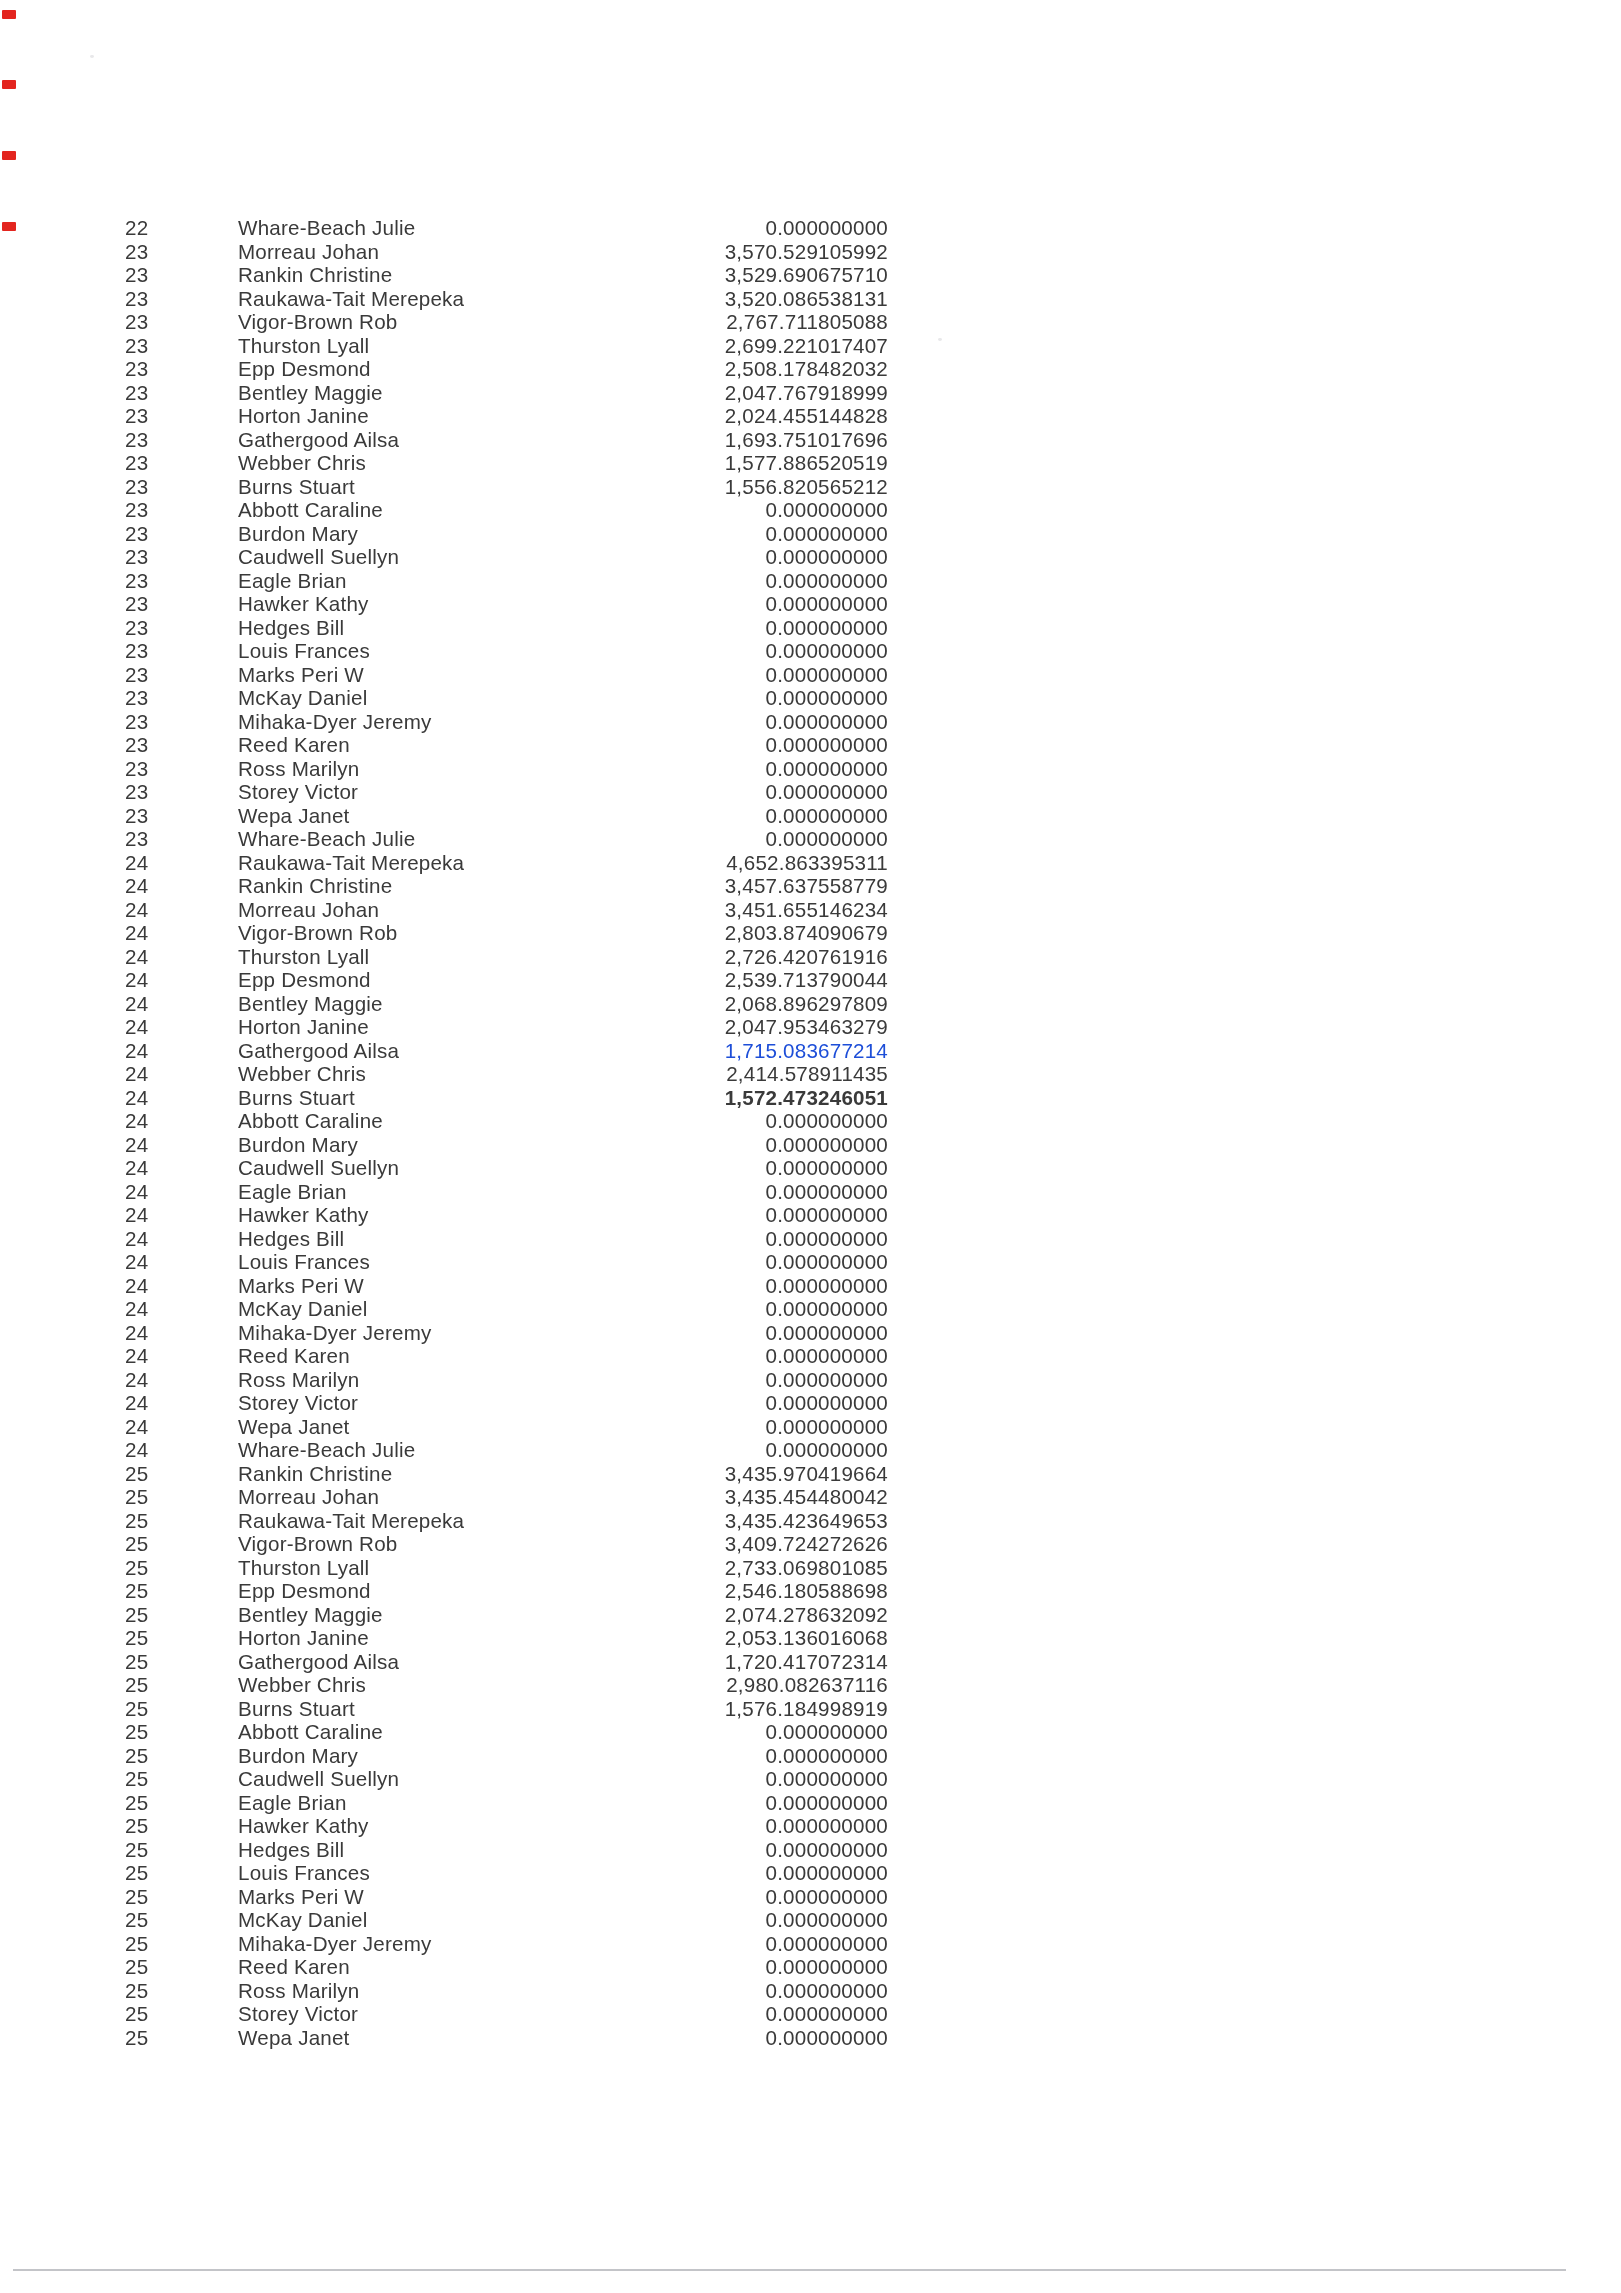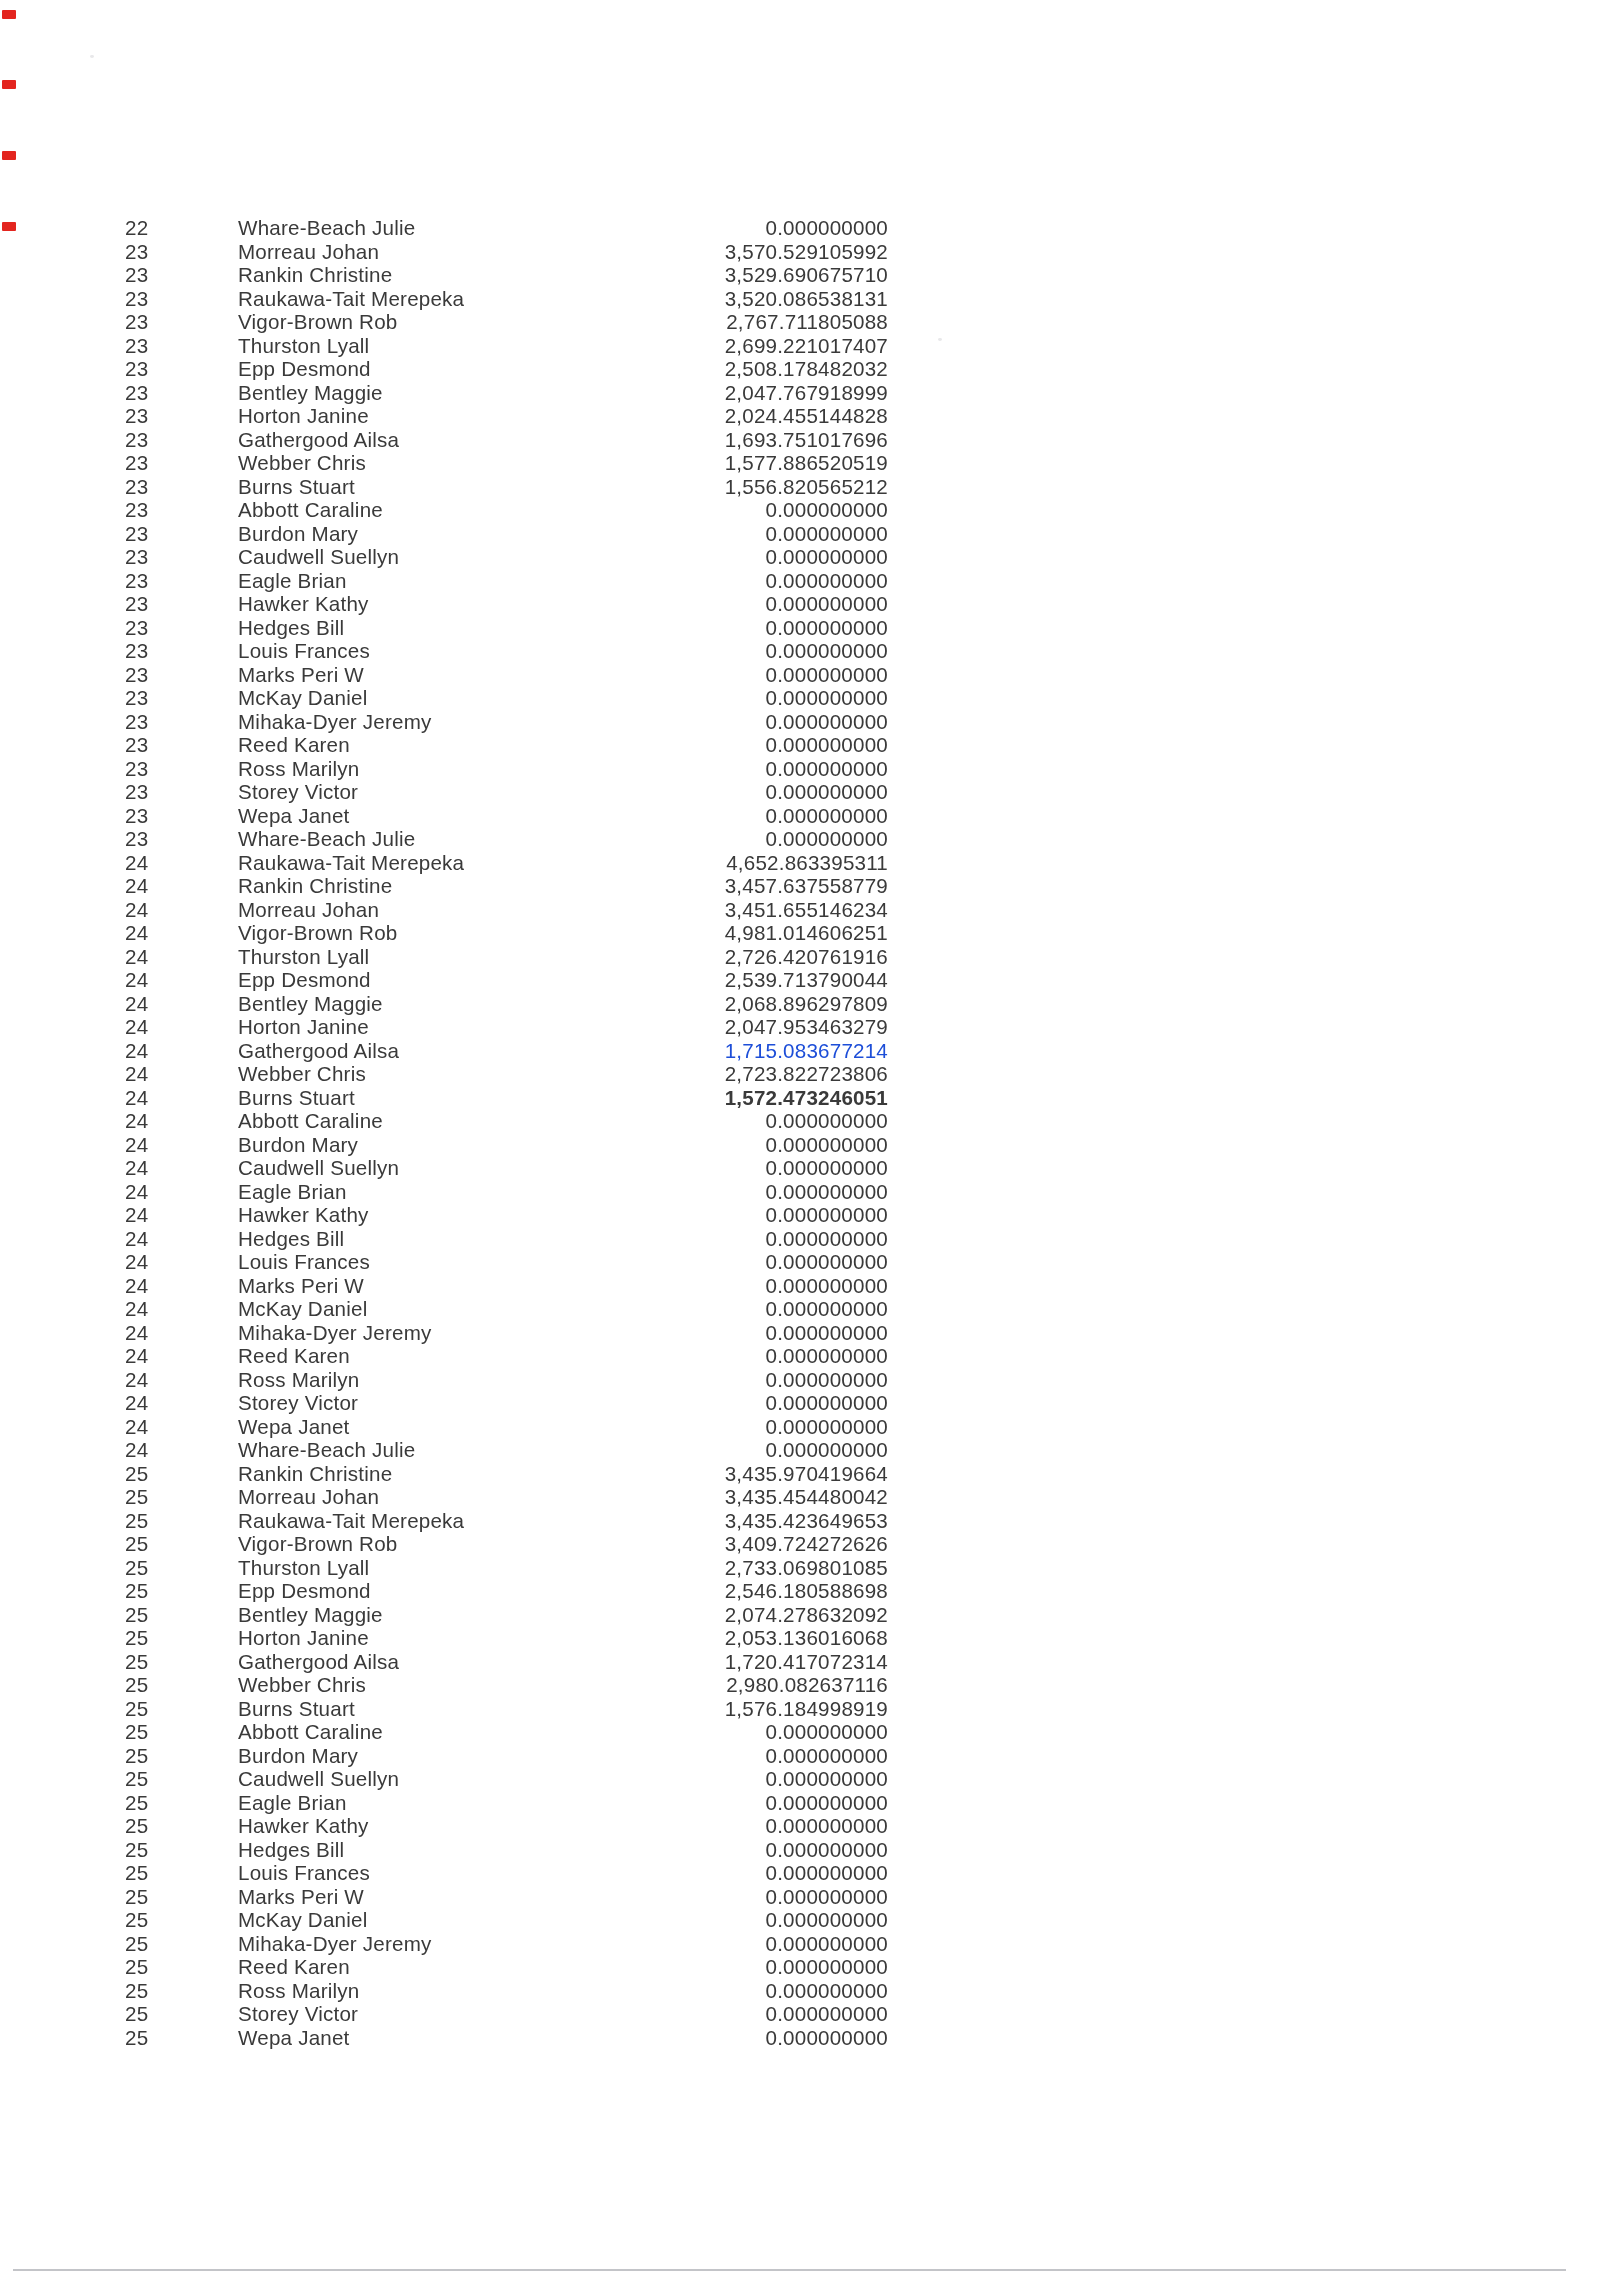--- a/index.html
+++ b/index.html
@@ -224,21 +224,21 @@
         <span class="cell value" style="color: rgb(58, 58, 58);">3,457.637558779</span>
       </div>
       <div class="row">
         <span class="cell round" style="color: rgb(58, 58, 58);">24</span>
         <span class="cell name" style="color: rgb(58, 58, 58);">Morreau Johan</span>
         <span class="cell value" style="color: rgb(58, 58, 58);">3,451.655146234</span>
       </div>
       <div class="row">
         <span class="cell round" style="color: rgb(58, 58, 58);">24</span>
         <span class="cell name" style="color: rgb(58, 58, 58);">Vigor-Brown Rob</span>
-        <span class="cell value" style="color: rgb(58, 58, 58);">4,981.014606251</span>
+        <span class="cell value" style="color: rgb(58, 58, 58);">2,803.874090679</span>
       </div>
       <div class="row">
         <span class="cell round" style="color: rgb(58, 58, 58);">24</span>
         <span class="cell name" style="color: rgb(58, 58, 58);">Thurston Lyall</span>
         <span class="cell value" style="color: rgb(58, 58, 58);">2,726.420761916</span>
       </div>
       <div class="row">
         <span class="cell round" style="color: rgb(58, 58, 58);">24</span>
         <span class="cell name" style="color: rgb(58, 58, 58);">Epp Desmond</span>
         <span class="cell value" style="color: rgb(58, 58, 58);">2,539.713790044</span>
@@ -254,21 +254,21 @@
         <span class="cell value" style="color: rgb(58, 58, 58);">2,047.953463279</span>
       </div>
       <div class="row">
         <span class="cell round" style="color: rgb(58, 58, 58);">24</span>
         <span class="cell name" style="color: rgb(58, 58, 58);">Gathergood Ailsa</span>
         <span class="cell value" style="color: #1d4ed8;">1,715.083677214</span>
       </div>
       <div class="row">
         <span class="cell round" style="color: rgb(58, 58, 58);">24</span>
         <span class="cell name" style="color: rgb(58, 58, 58);">Webber Chris</span>
-        <span class="cell value" style="color: rgb(58, 58, 58);">2,723.822723806</span>
+        <span class="cell value" style="color: rgb(58, 58, 58);">2,414.578911435</span>
       </div>
       <div class="row">
         <span class="cell round" style="color: rgb(58, 58, 58);">24</span>
         <span class="cell name" style="color: rgb(58, 58, 58);">Burns Stuart</span>
         <span class="cell value" style="color: rgb(58, 58, 58); font-weight: bold;">1,572.473246051</span>
       </div>
       <div class="row">
         <span class="cell round" style="color: rgb(58, 58, 58);">24</span>
         <span class="cell name" style="color: rgb(58, 58, 58);">Abbott Caraline</span>
         <span class="cell value" style="color: rgb(58, 58, 58);">0.000000000</span>

